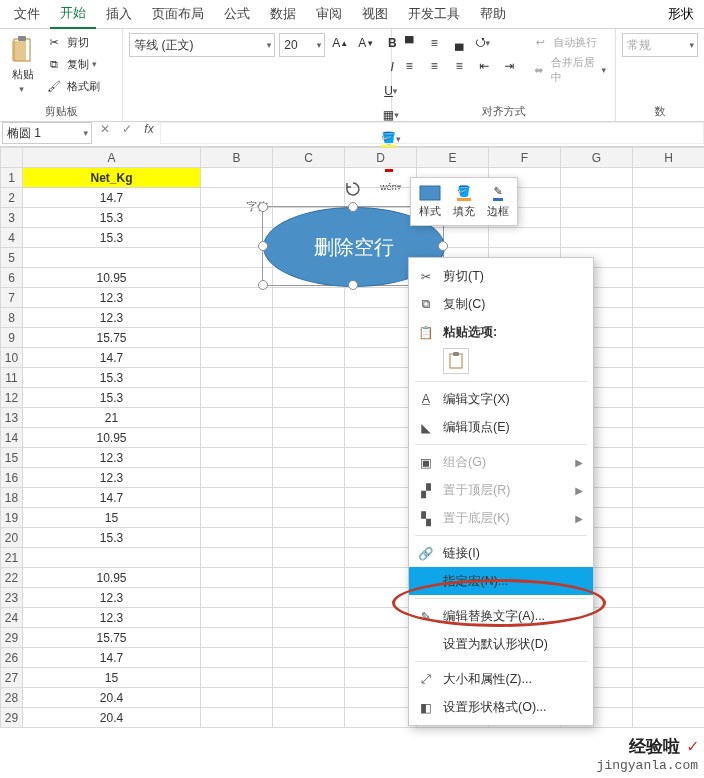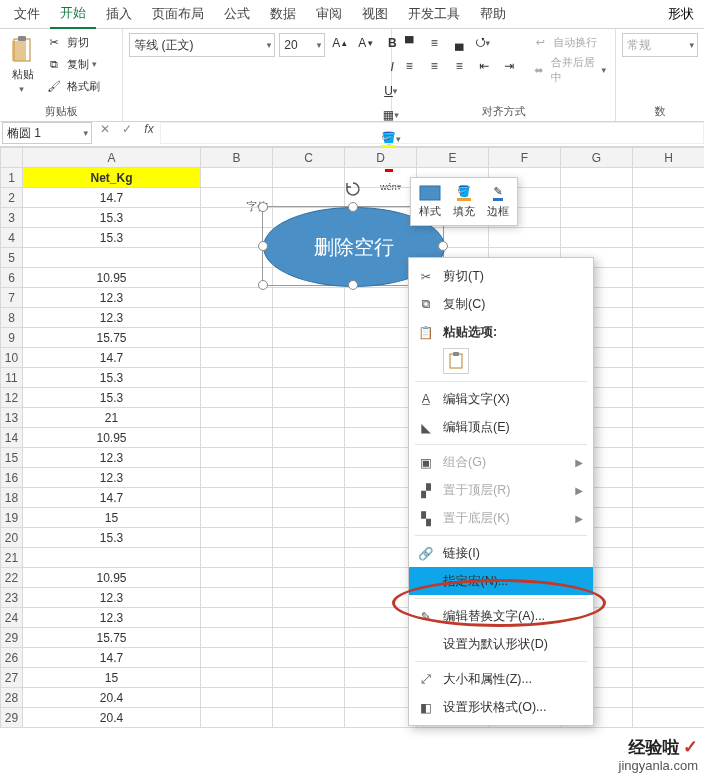--- a/index.html
+++ b/index.html
@@ -195,20 +195,21 @@
     border-radius: 50%;
     pointer-events: none;
   }
 
   
   .watermark {
     position: absolute;
     right: 6px; bottom: 4px;
     text-align: right;
     line-height: 1.2;
+    font-family: Liberation Mono, monospace;
   }
   .wm-cn { font-size: 17px; font-weight: bold; color: #222; }
   .wm-ck { color: #c0392b; font-size: 18px; font-weight: bold; }
   .wm-en { font-size: 13px; color: #555; }
 
   .caret{font-size:9px;color:#666;padding-right:3px;}
 </style>
 </head>
 <body>
 

